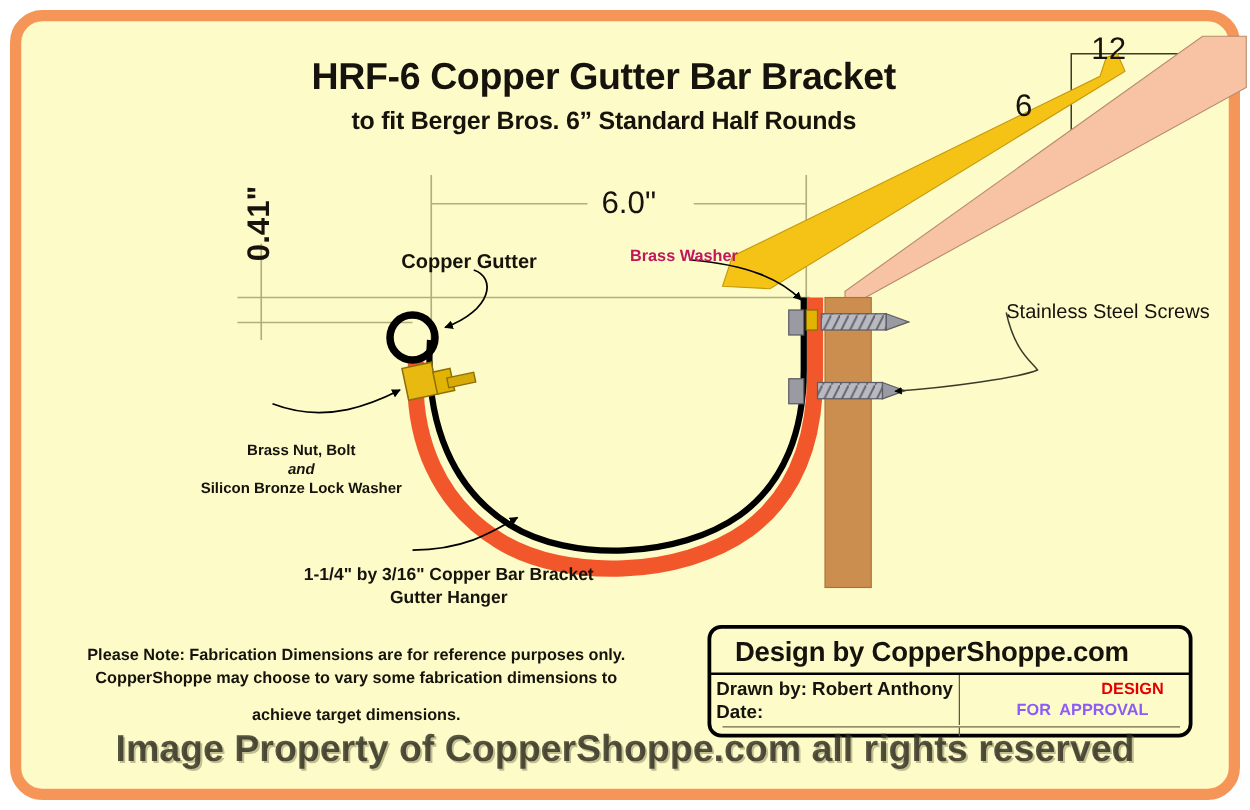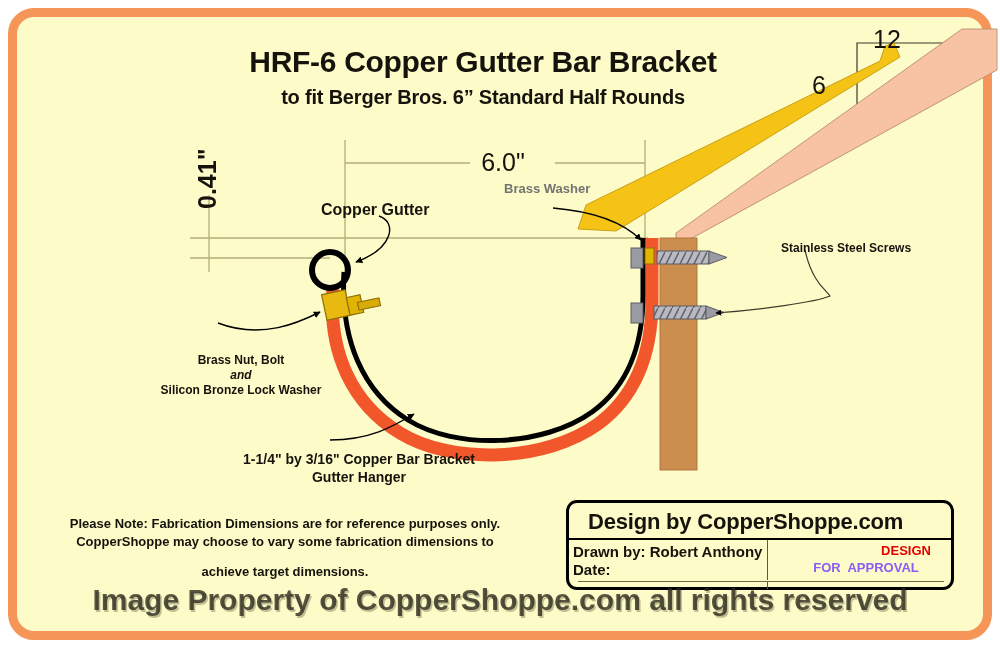--- a/index.html
+++ b/index.html
@@ -17,22 +17,22 @@
   #title-main{left:483px;top:45px;font-size:30px;font-weight:bold;letter-spacing:-0.3px;}
   #title-sub{left:483px;top:86px;font-size:20px;font-weight:bold;letter-spacing:-0.2px;}
 
   #dim-vert{left:222px;top:180px;font-size:25px;font-weight:bold;
             transform:rotate(-90deg);transform-origin:left bottom;}
   #dim-horiz{left:503px;top:148px;font-size:25px;}
   #lbl-pitch-run{left:887px;top:25px;font-size:25px;}
   #lbl-pitch-rise{left:819px;top:71px;font-size:25px;}
 
   #lbl-copper-gutter{left:321px;top:201px;font-size:16px;font-weight:bold;text-align:right;}
-  #lbl-brass-washer{left:504px;top:181px;font-size:13px;font-weight:bold;color:#737373;}
-  #lbl-screws{left:781px;top:241px;font-size:12px;font-weight:bold;}
+  #lbl-brass-washer{left:504px;top:197px;font-size:13px;font-weight:bold;color:#be185d;}
+  #lbl-screws{left:805px;top:241px;font-size:16px;font-weight:normal;}
 
   .nb{position:absolute;font-size:12px;font-weight:bold;text-align:left;
       transform:translateX(-50%);color:#16130d;white-space:pre;}
   #nb1{left:241px;top:353px;}
   #nb2{left:241px;top:368px;font-style:italic;}
   #nb3{left:241px;top:383px;}
   #bb1{left:359px;top:451px;font-size:14px;}
   #bb2{left:359px;top:469px;font-size:14px;}
 
   .note{position:absolute;font-size:13px;font-weight:bold;text-align:center;

